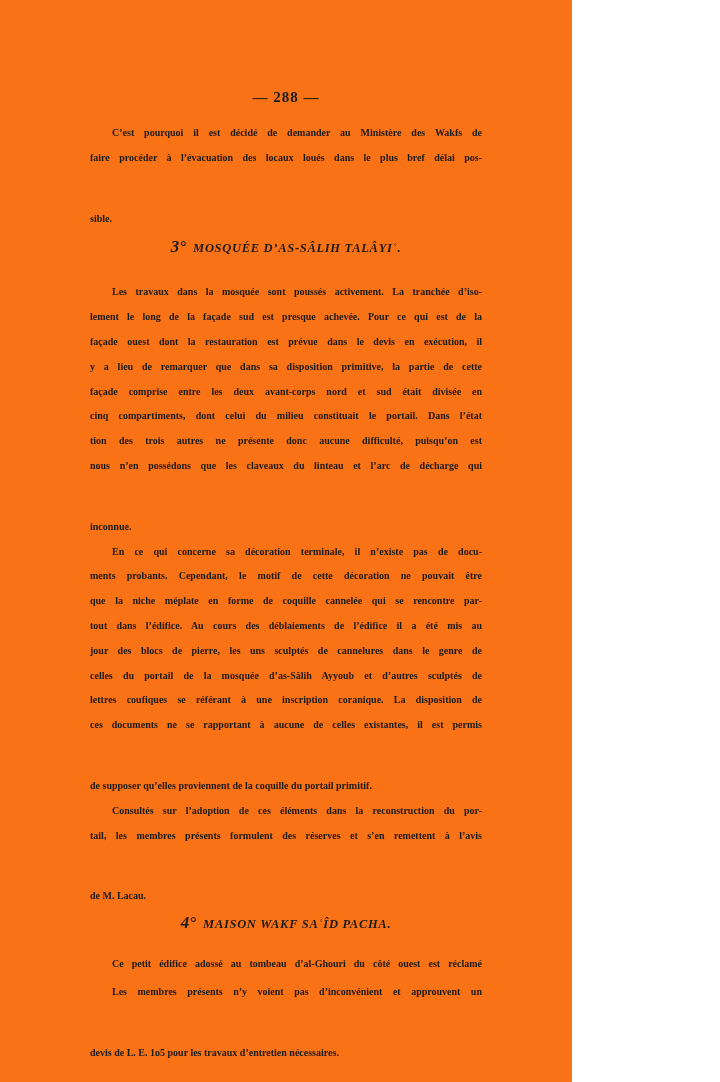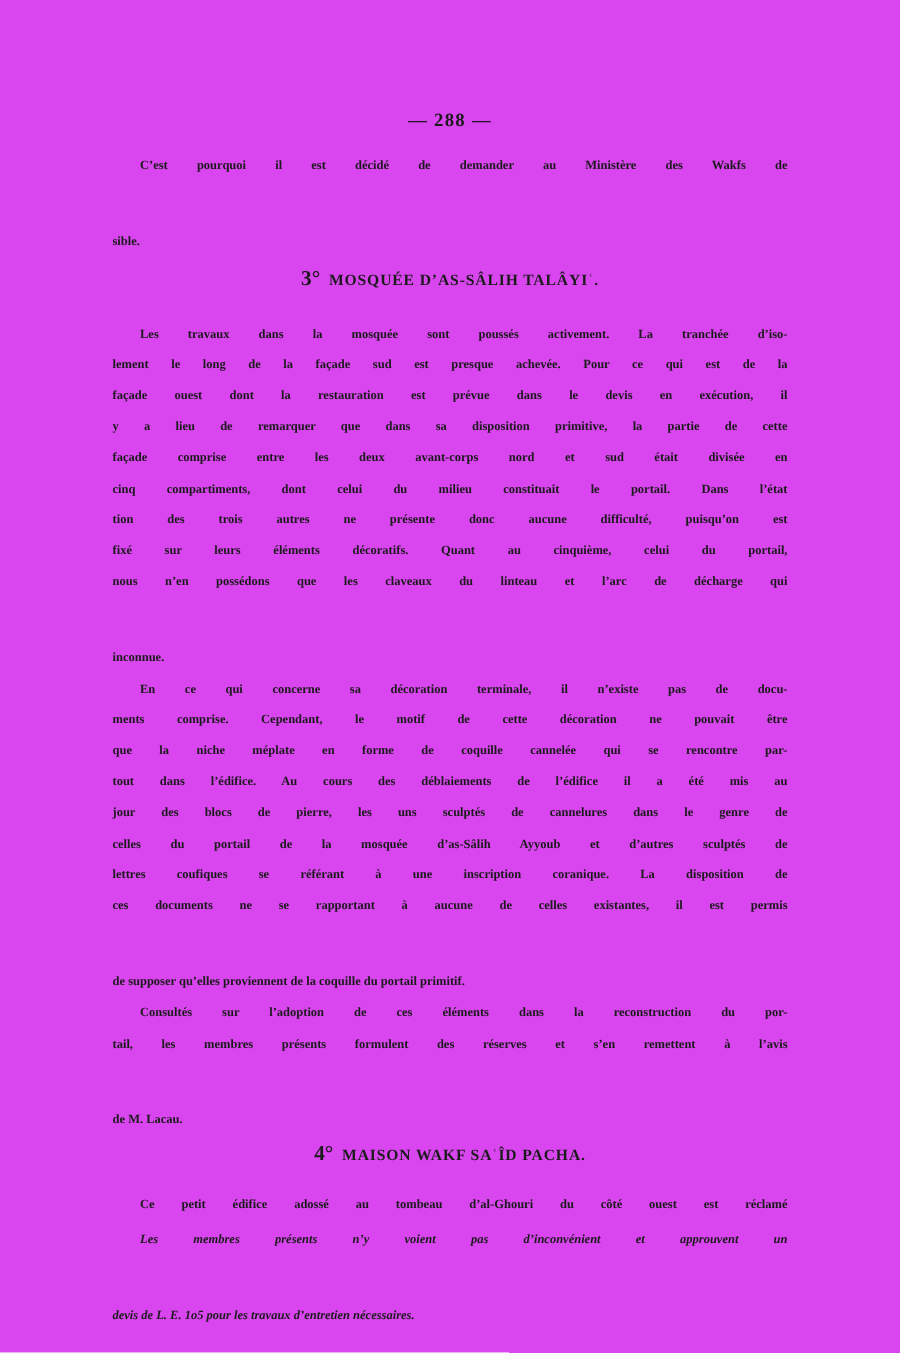--- a/index.html
+++ b/index.html
@@ -3,23 +3,23 @@
 <meta charset="utf-8">
 <style>
   html, body {
     margin: 0;
     padding: 0;
     background: #ffffff;
   }
   .page {
     position: relative;
     box-sizing: border-box;
-    width: 720px;
+    width: 572px;
     height: 1082px;
-    background: #d946ef;
+    background: #f97316;
     padding: 88px 90px 0 90px;
     font-family: "Liberation Serif", "DejaVu Serif", serif;
     font-weight: 700;
     color: #1b1b1b;
     overflow: hidden;
   }
   .pagenum {
     text-align: center;
     font-size: 15px;
     line-height: 18px;
@@ -38,20 +38,21 @@
   .line.first {
     text-indent: 22px;
   }
   .line.last {
     text-align-last: left;
     margin-top: 36px;
   }
   .heading {
     text-align: center;
     white-space: nowrap;
+    font-style: italic;
   }
   .heading.h3 { margin: 6px 0 22px 0; line-height: 20px; }
   .heading.h4 { margin: 4px 0 18px 0; line-height: 20px; }
   .heading .num {
     font-size: 17px;
   }
   .heading .title {
     font-size: 12.5px;
     letter-spacing: 0.7px;
     margin-left: 7px;
@@ -59,43 +60,43 @@
 </style>
 </head>
 <body>
 
 <div class="page">
 
   <div class="pagenum">— 288 —</div>
 
   <div class="para">
     <div class="line first">C’est pourquoi il est décidé de demander au Ministère des Wakfs de</div>
+    <div class="line">faire procéder à l’évacuation des locaux loués dans le plus bref délai pos-</div>
     <div class="line last">sible.</div>
   </div>
 
   <div class="heading h3">
     <span class="num">3°</span><span class="title">MOSQUÉE D’AS-SÂLIH TALÂYIʿ.</span>
   </div>
 
   <div class="para">
     <div class="line first">Les travaux dans la mosquée sont poussés activement. La tranchée d’iso-</div>
     <div class="line">lement le long de la façade sud est presque achevée. Pour ce qui est de la</div>
     <div class="line">façade ouest dont la restauration est prévue dans le devis en exécution, il</div>
     <div class="line">y a lieu de remarquer que dans sa disposition primitive, la partie de cette</div>
     <div class="line">façade comprise entre les deux avant-corps nord et sud était divisée en</div>
     <div class="line">cinq compartiments, dont celui du milieu constituait le portail. Dans l’état</div>
     <div class="line">tion des trois autres ne présente donc aucune difficulté, puisqu’on est</div>
-    <div class="line">fixé sur leurs éléments décoratifs. Quant au cinquième, celui du portail,</div>
     <div class="line">nous n’en possédons que les claveaux du linteau et l’arc de décharge qui</div>
     <div class="line last">inconnue.</div>
   </div>
 
   <div class="para">
     <div class="line first">En ce qui concerne sa décoration terminale, il n’existe pas de docu-</div>
-    <div class="line">ments comprise. Cependant, le motif de cette décoration ne pouvait être</div>
+    <div class="line">ments probants. Cependant, le motif de cette décoration ne pouvait être</div>
     <div class="line">que la niche méplate en forme de coquille cannelée qui se rencontre par-</div>
     <div class="line">tout dans l’édifice. Au cours des déblaiements de l’édifice il a été mis au</div>
     <div class="line">jour des blocs de pierre, les uns sculptés de cannelures dans le genre de</div>
     <div class="line">celles du portail de la mosquée d’as-Sâlih Ayyoub et d’autres sculptés de</div>
     <div class="line">lettres coufiques se référant à une inscription coranique. La disposition de</div>
     <div class="line">ces documents ne se rapportant à aucune de celles existantes, il est permis</div>
     <div class="line last">de supposer qu’elles proviennent de la coquille du portail primitif.</div>
   </div>
 
   <div class="para">
@@ -105,18 +106,18 @@
   </div>
 
   <div class="heading h4">
     <span class="num">4°</span><span class="title">MAISON WAKF SAʿÎD PACHA.</span>
   </div>
 
   <div class="para">
     <div class="line first">Ce petit édifice adossé au tombeau d’al-Ghouri du côté ouest est réclamé</div>
   </div>
 
-  <div class="para" style="margin-top:3px;font-style:italic;">
+  <div class="para" style="margin-top:3px;">
     <div class="line first">Les membres présents n’y voient pas d’inconvénient et approuvent un</div>
     <div class="line last">devis de L. E. 1o5 pour les travaux d’entretien nécessaires.</div>
   </div>
 
 </div>
 
 </body></html>

